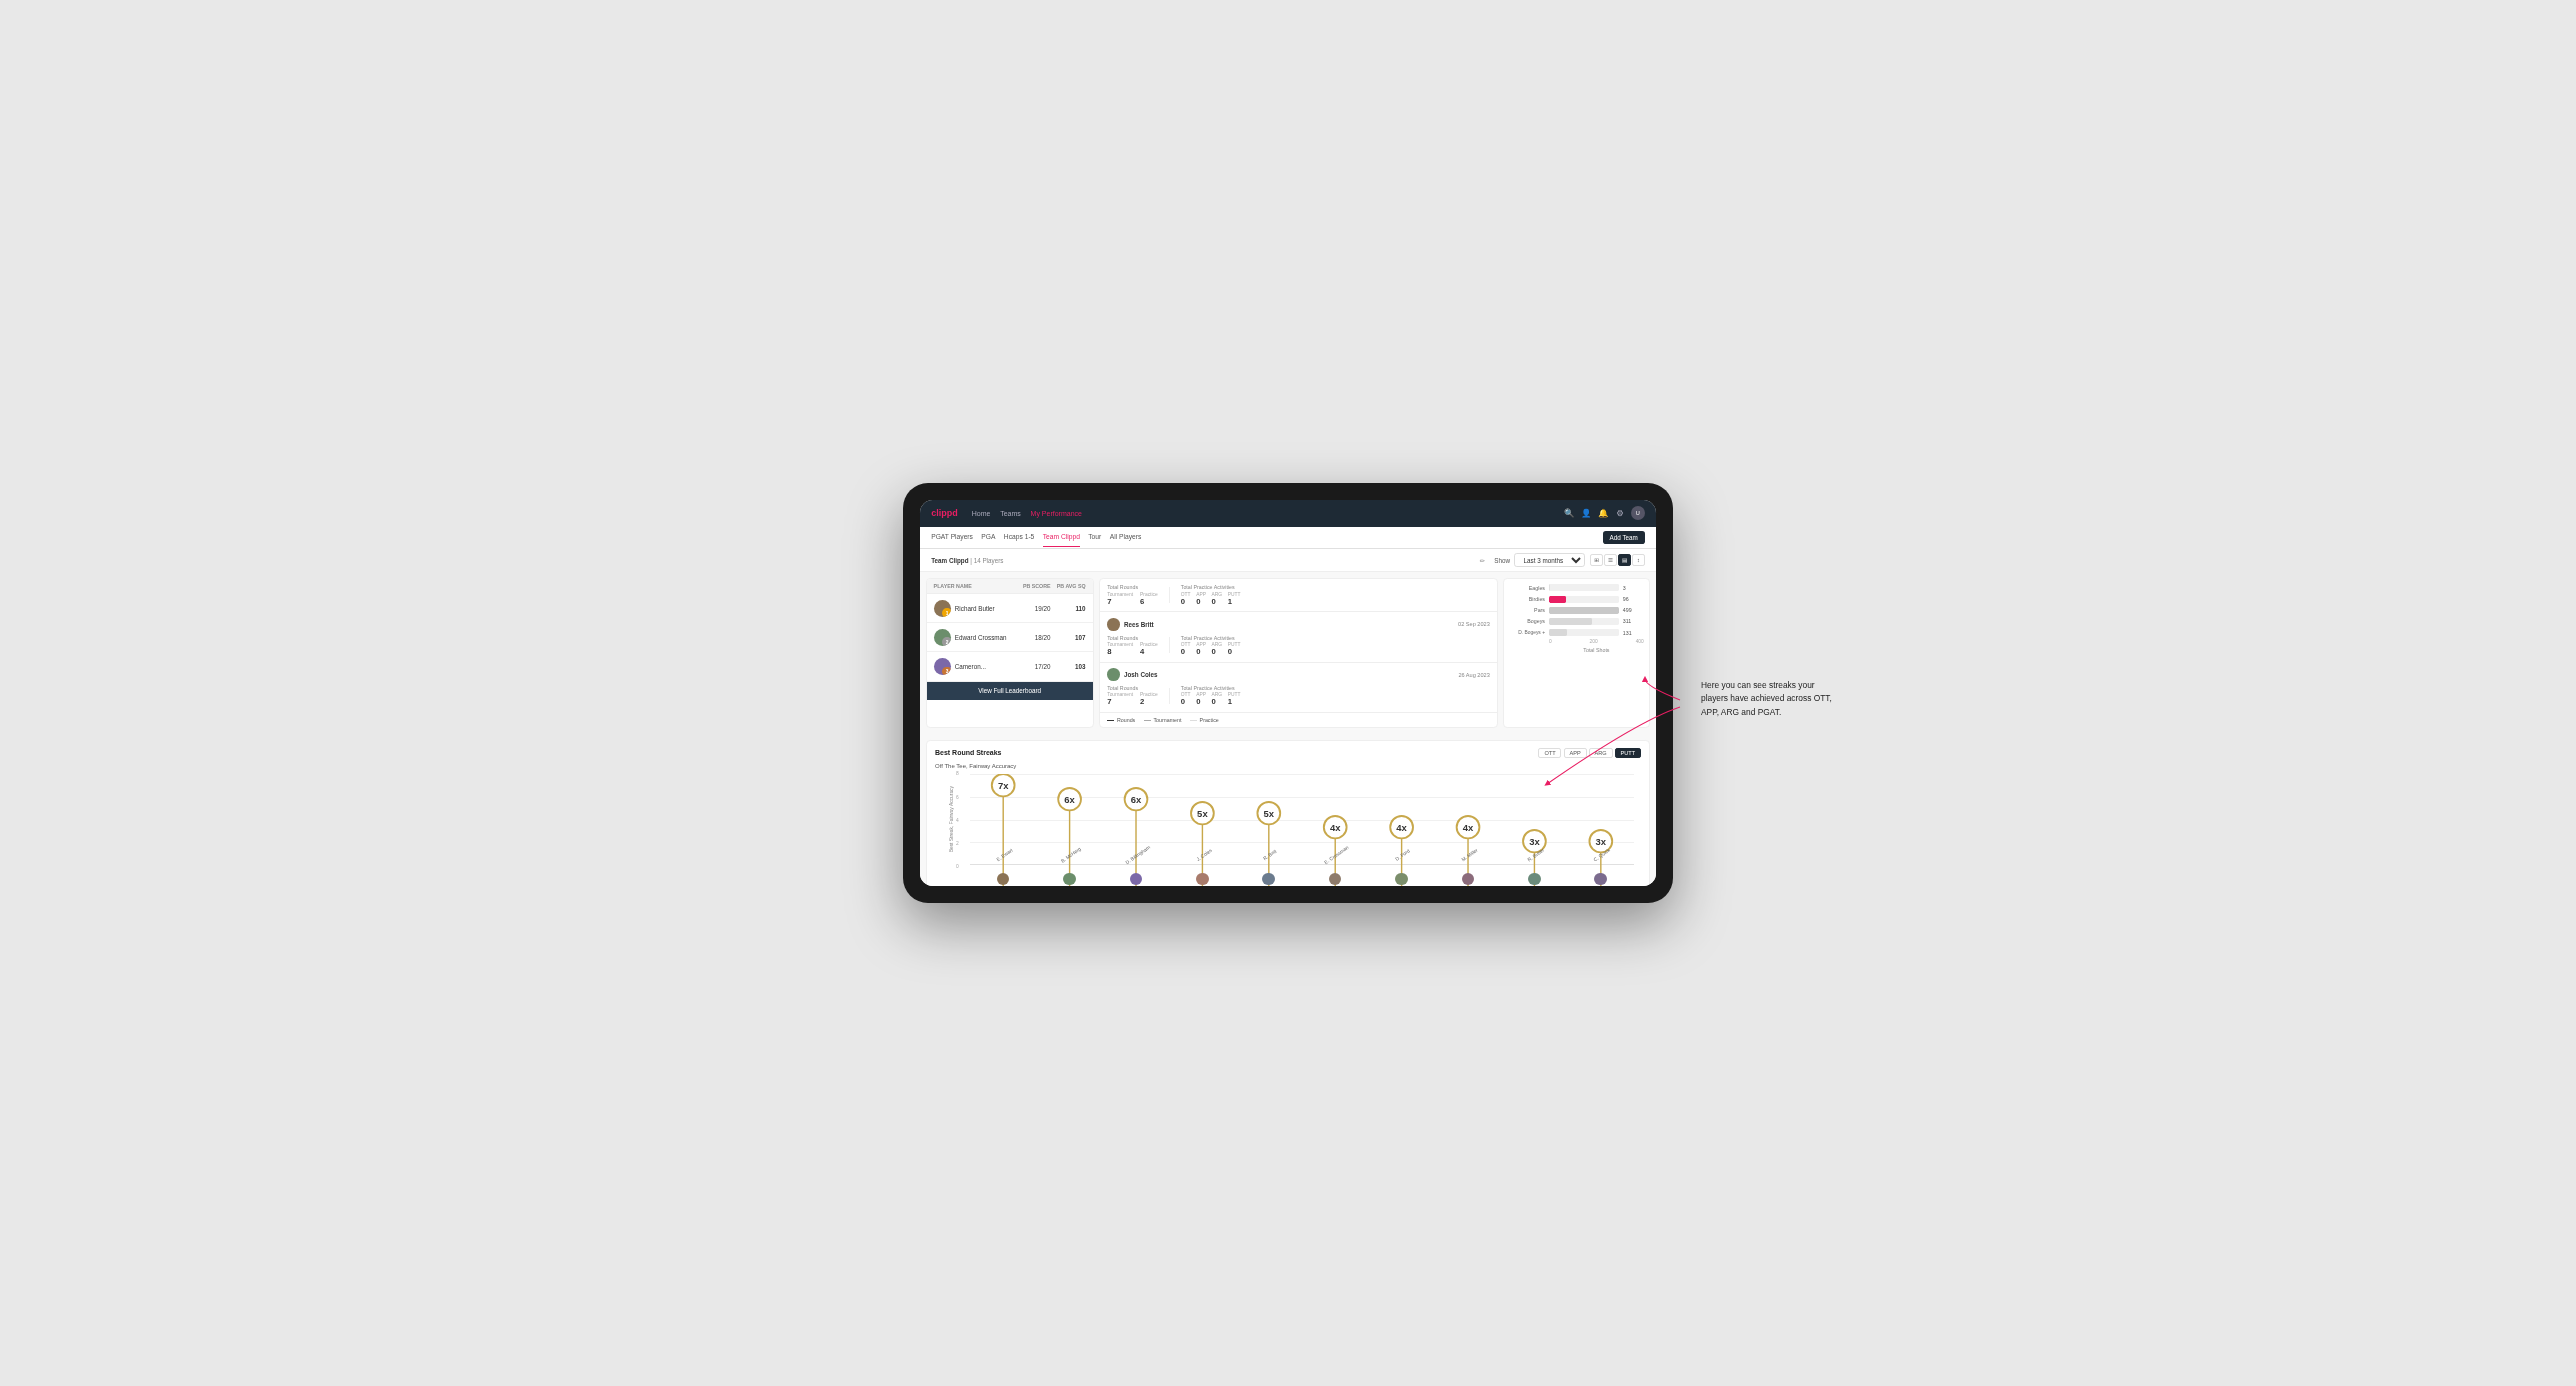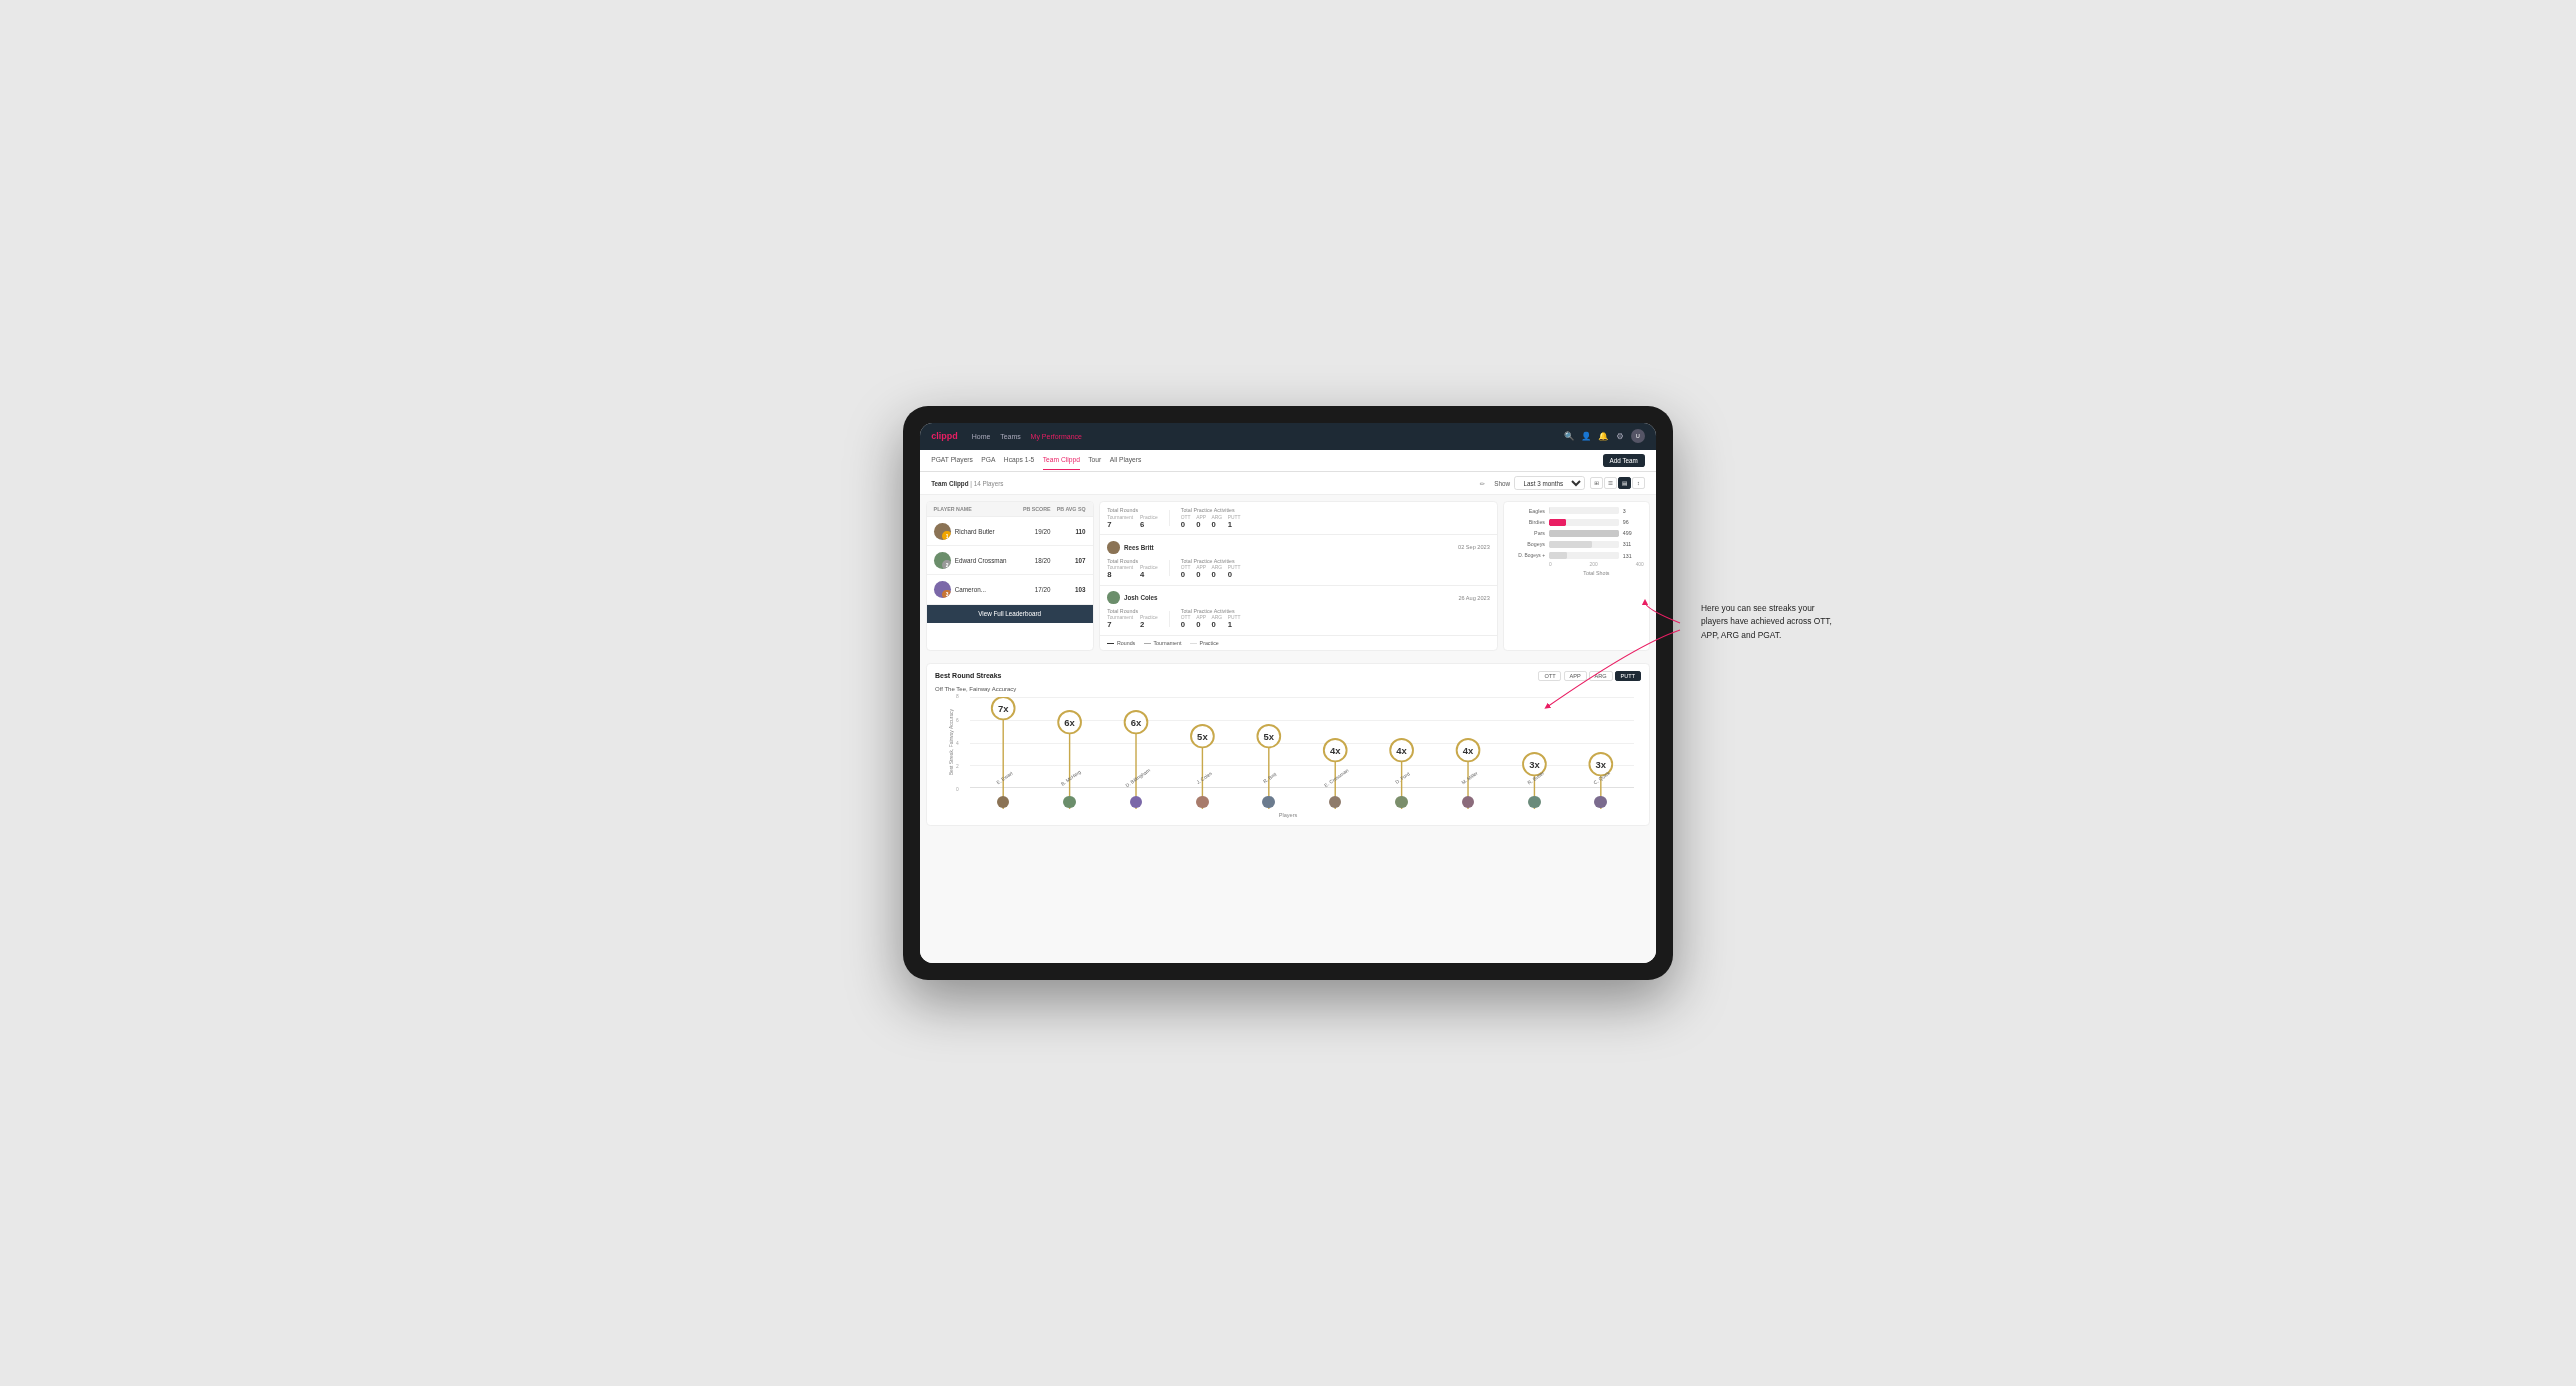--- a/index.html
+++ b/index.html
@@ -6,21 +6,21 @@
     body {
       background: #e8e8e8;
       display: flex;
       align-items: center;
       justify-content: center;
       min-height: 100vh;
       font-family: -apple-system, BlinkMacSystemFont, 'Segoe UI', sans-serif;
     }
     .tablet-outer {
       width: 770px;
-      height: 574px;
+      height: 420px;
       background: #1a1a1a;
       border-radius: 25px;
       padding: 17px;
       box-shadow: 0 21px 56px rgba(0,0,0,0.4);
       position: relative;
     }
     .tablet-inner {
       width: 100%;
       height: 100%;
       background: #f4f4f4;

